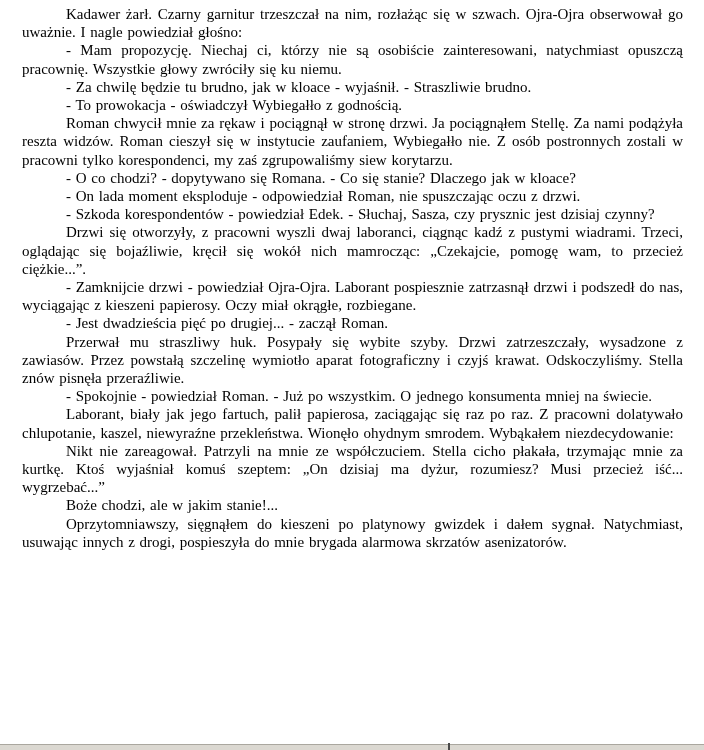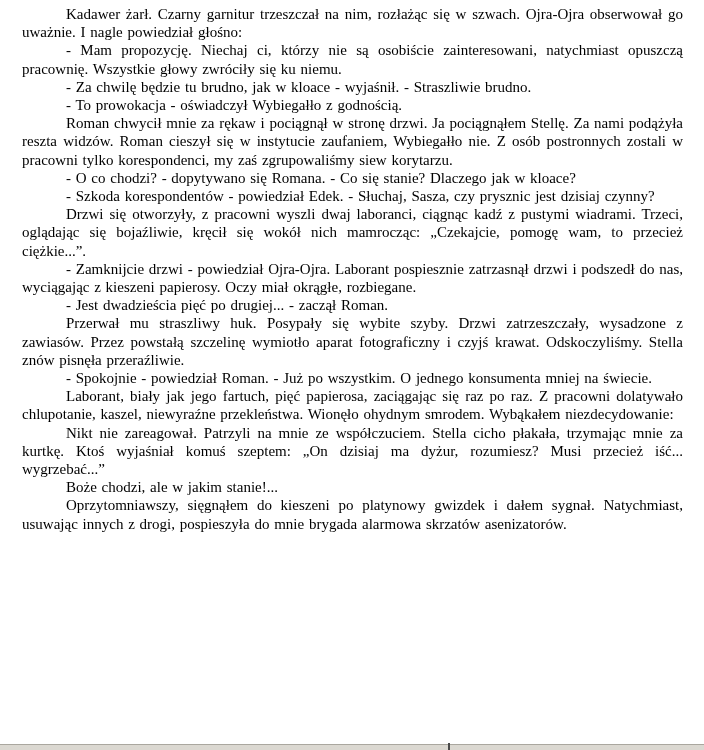--- a/index.html
+++ b/index.html
@@ -49,27 +49,28 @@
 </head>
 <body>
 
 <div class="page">
   <p>Kadawer żarł. Czarny garnitur trzeszczał na nim, rozłażąc się w szwach. Ojra-Ojra obserwował go uważnie. I nagle powiedział głośno:</p>
   <p>- Mam propozycję. Niechaj ci, którzy nie są osobiście zainteresowani, natychmiast opuszczą pracownię. Wszystkie głowy zwróciły się ku niemu.</p>
   <p>- Za chwilę będzie tu brudno, jak w kloace - wyjaśnił. - Straszliwie brudno.</p>
   <p>- To prowokacja - oświadczył Wybiegałło z godnością.</p>
   <p>Roman chwycił mnie za rękaw i pociągnął w stronę drzwi. Ja pociągnąłem Stellę. Za nami podążyła reszta widzów. Roman cieszył się w instytucie zaufaniem, Wybiegałło nie. Z osób postronnych zostali w pracowni tylko korespondenci, my zaś zgrupowaliśmy siew korytarzu.</p>
   <p>- O co chodzi? - dopytywano się Romana. - Co się stanie? Dlaczego jak w kloace?</p>
+  <p>- On lada moment eksploduje - odpowiedział Roman, nie spuszczając oczu z drzwi.</p>
   <p>- Szkoda korespondentów - powiedział Edek. - Słuchaj, Sasza, czy prysznic jest dzisiaj czynny?</p>
   <p>Drzwi się otworzyły, z pracowni wyszli dwaj laboranci, ciągnąc kadź z pustymi wiadrami. Trzeci, oglądając się bojaźliwie, kręcił się wokół nich mamrocząc: „Czekajcie, pomogę wam, to przecież ciężkie...”.</p>
   <p>- Zamknijcie drzwi - powiedział Ojra-Ojra. Laborant pospiesznie zatrzasnął drzwi i podszedł do nas, wyciągając z kieszeni papierosy. Oczy miał okrągłe, rozbiegane.</p>
   <p>- Jest dwadzieścia pięć po drugiej... - zaczął Roman.</p>
   <p>Przerwał mu straszliwy huk. Posypały się wybite szyby. Drzwi zatrzeszczały, wysadzone z zawiasów. Przez powstałą szczelinę wymiotło aparat fotograficzny i czyjś krawat. Odskoczyliśmy. Stella znów pisnęła przeraźliwie.</p>
   <p>- Spokojnie - powiedział Roman. - Już po wszystkim. O jednego konsumenta mniej na świecie.</p>
-  <p>Laborant, biały jak jego fartuch, pięć papierosa, zaciągając się raz po raz. Z pracowni dolatywało chlupotanie, kaszel, niewyraźne przekleństwa. Wionęło ohydnym smrodem. Wybąkałem niezdecydowanie:</p>
+  <p>Laborant, biały jak jego fartuch, palił papierosa, zaciągając się raz po raz. Z pracowni dolatywało chlupotanie, kaszel, niewyraźne przekleństwa. Wionęło ohydnym smrodem. Wybąkałem niezdecydowanie:</p>
   <p>Nikt nie zareagował. Patrzyli na mnie ze współczuciem. Stella cicho płakała, trzymając mnie za kurtkę. Ktoś wyjaśniał komuś szeptem: „On dzisiaj ma dyżur, rozumiesz? Musi przecież iść... wygrzebać...”</p>
   <p>Boże chodzi, ale w jakim stanie!...</p>
   <p>Oprzytomniawszy, sięgnąłem do kieszeni po platynowy gwizdek i dałem sygnał. Natychmiast, usuwając innych z drogi, pospieszyła do mnie brygada alarmowa skrzatów asenizatorów.</p>
 </div>
 
 <div class="bottom-bar">
   <div class="tick"></div>
 </div>
 
 </body></html>

